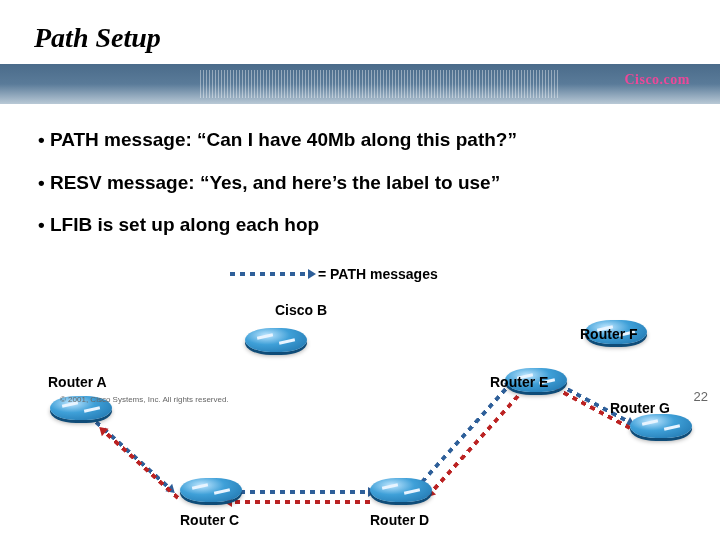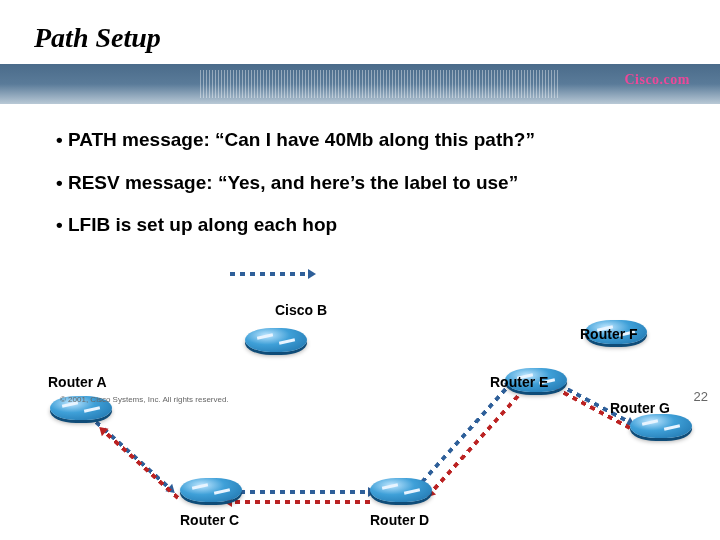--- a/index.html
+++ b/index.html
@@ -1,21 +1,21 @@
 <!DOCTYPE html>
 <html><head>
 <meta charset="utf-8">
 <style>
   html,body{margin:0;padding:0;width:720px;height:540px;background:#fff;font-family:Arial,Helvetica,sans-serif;color:#000;overflow:hidden}
   .slide{position:relative;width:720px;height:412px}
   .title{position:absolute;left:34px;top:22px;font-size:28px;font-weight:bold;font-style:italic;font-family:"Times New Roman",serif}
   .titlebar{position:absolute;left:0;top:64px;width:720px;height:40px;background:linear-gradient(to bottom,#4a6b8a 0%,#5a7b99 50%,#b9c9d6 100%)}
   .titlebar::after{content:"";position:absolute;left:200px;top:6px;width:360px;height:28px;background:repeating-linear-gradient(to right,#fff 0 1px,transparent 1px 3px);opacity:.4}
   .logo{position:absolute;right:30px;top:72px;font-family:"Times New Roman",serif;font-size:14px;color:#ec4899;font-weight:bold;letter-spacing:.5px}
-  .bullets{position:absolute;left:56px;top:128px;right:30px}
+  .bullets{position:absolute;left:38px;top:128px;right:30px}
   .bullet{margin:0 0 18px 0;font-size:19px;font-weight:bold;line-height:1.3}
   .bullet::before{content:"• ";}
   .legend{position:absolute;left:230px;top:264px;font-size:14px;font-weight:bold}
   .legend-row{height:19px;display:flex;align-items:center}
   .legend-swatch{display:inline-block;width:80px;height:4px;margin-right:8px;position:relative}
   .dotted-blue{background:repeating-linear-gradient(to right,#2e5f99 0 5px,transparent 5px 10px);height:4px}
   .dotted-blue::after{content:"";position:absolute;right:-6px;top:-3px;border-left:8px solid #2e5f99;border-top:5px solid transparent;border-bottom:5px solid transparent}
   .dotted-red{background:repeating-linear-gradient(to right,#b22 0 5px,transparent 5px 10px);height:4px}
   .dotted-red::before{content:"";position:absolute;left:-6px;top:-3px;border-right:8px solid #b22;border-top:5px solid transparent;border-bottom:5px solid transparent}
   .label{position:absolute;font-size:14px;font-weight:bold}
@@ -45,20 +45,21 @@
 
   <div class="bullets">
     <div class="bullet">PATH message: “Can I have 40Mb along this path?”</div>
     <div class="bullet">RESV message: “Yes, and here’s the label to use”</div>
     <div class="bullet">LFIB is set up along each hop</div>
   </div>
 
   <div class="legend">
     <div class="legend-row">
       <span class="legend-swatch dotted-blue"></span>
+      <span>=  PATH messages</span>
     </div>
   </div>
 
   <div class="diagram">
 
     <div class="arrow blue" style="left:56px;top:120px;width:100px;transform:rotate(42deg)"></div>
     <div class="arrow blue" style="left:190px;top:190px;width:140px;transform:rotate(0deg)"></div>
     <div class="arrow blue" style="left:382px;top:180px;width:130px;transform:rotate(-48deg)"></div>
     <div class="arrow blue" style="left:510px;top:78px;width:90px;transform:rotate(28deg)"></div>
 

